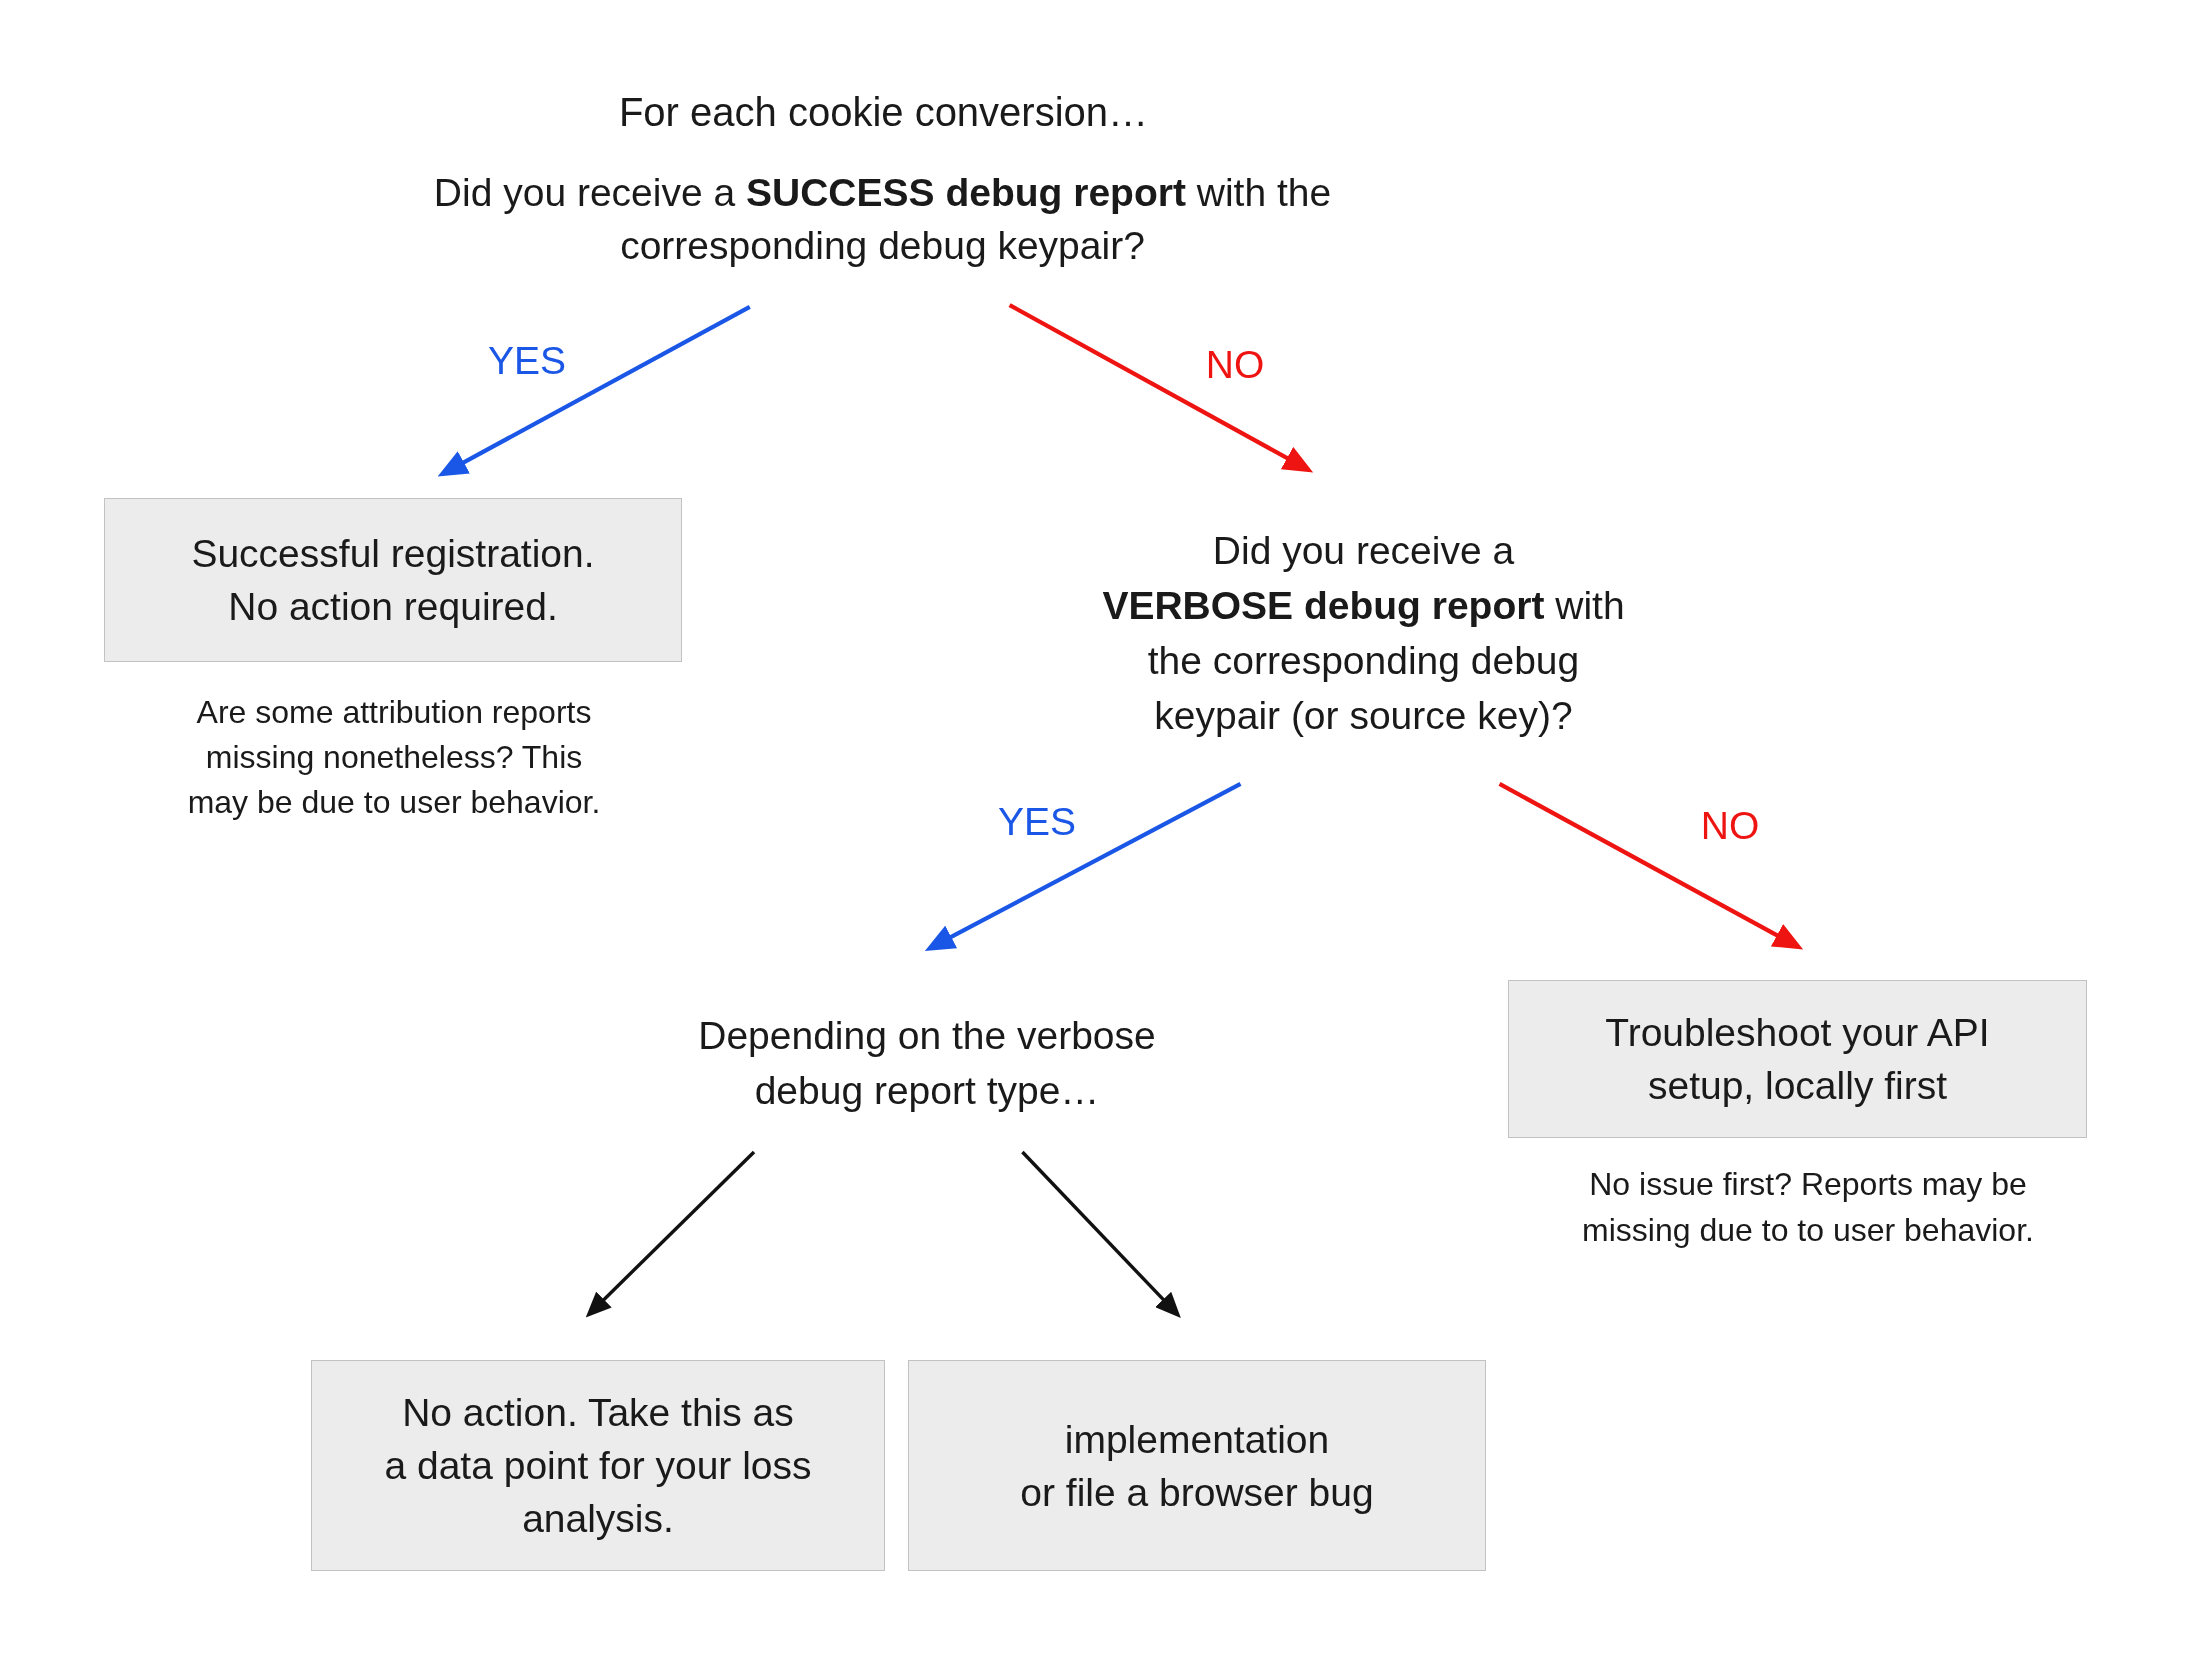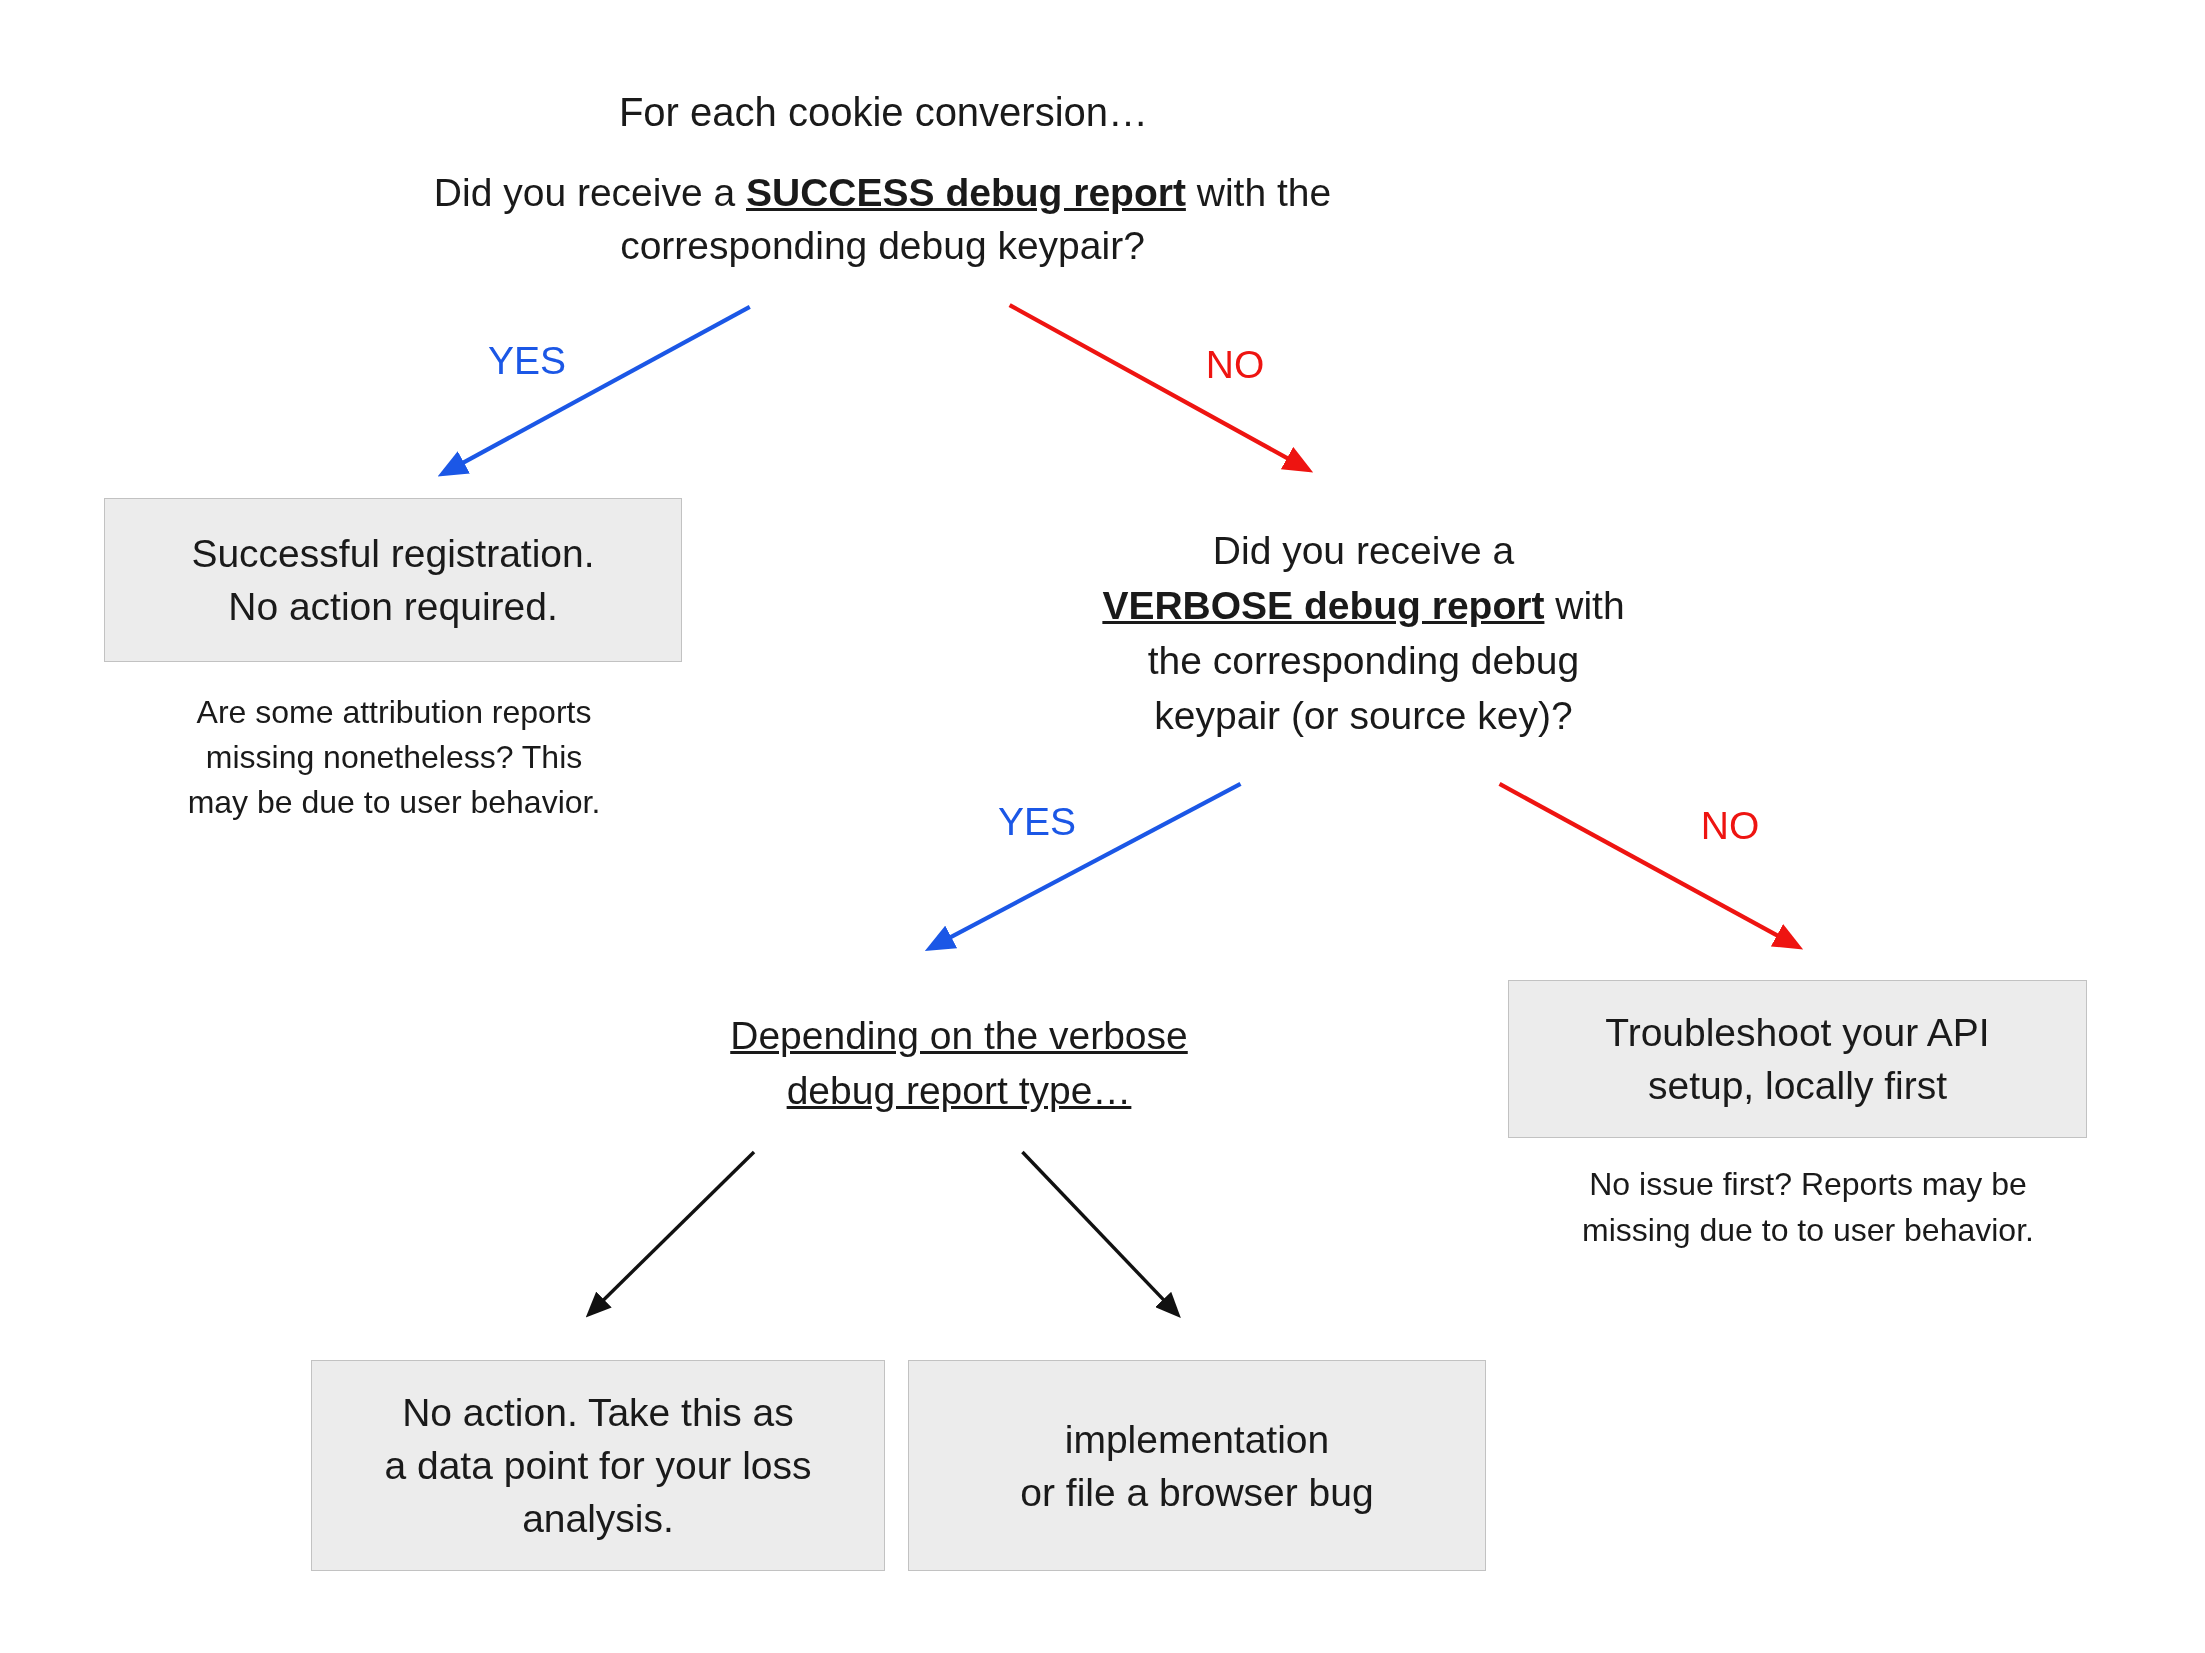--- a/index.html
+++ b/index.html
@@ -19,21 +19,21 @@
     color:var(--ink);
     overflow:hidden;
   }
   .txt{position:absolute;text-align:center;white-space:nowrap;}
   .q{font-size:39px;line-height:53px;}
   .title{font-size:40px;line-height:46px;}
   .note{font-size:32px;line-height:45px;}
   .branch-label{font-size:39px;line-height:43px;font-weight:400;}
   .yes{color:var(--yes);}
   .no{color:var(--no);}
-  b{font-weight:700;text-decoration:underline;}
+  b{font-weight:700;}
   .flowbox{
     position:absolute;
     background:var(--box-fill);
     border:1.7px solid var(--box-border);
     box-sizing:border-box;
     display:flex;flex-direction:column;
     align-items:center;justify-content:center;
     font-size:39px;line-height:53px;
     text-align:center;white-space:nowrap;
   }
@@ -93,21 +93,21 @@
   <div class="txt q" style="left:980px;top:523px;width:767px;line-height:55px;">
     <div>Did you receive a</div>
     <div><b>VERBOSE debug report</b><span> with</span></div>
     <div>the corresponding debug</div>
     <div>keypair (or source key)?</div>
   </div>
 
   <div class="txt branch-label yes" style="left:952px;top:800px;width:170px;">YES</div>
   <div class="txt branch-label no" style="left:1645px;top:804px;width:170px;">NO</div>
 
-  <div class="txt q" style="left:618px;top:1008px;width:682px;line-height:55px;text-decoration:underline;">
+  <div class="txt q" style="left:586px;top:1008px;width:682px;line-height:55px;">
     <div>Depending on the verbose</div>
     <div>debug report type…</div>
   </div>
 
   <div class="flowbox" style="left:1508px;top:980px;width:579px;height:158px;">
     <div>Troubleshoot your API</div>
     <div>setup, locally first</div>
   </div>
   <div class="txt note" style="left:1467px;top:1161px;width:682px;line-height:46px;">
     <div>No issue first? Reports may be</div>

